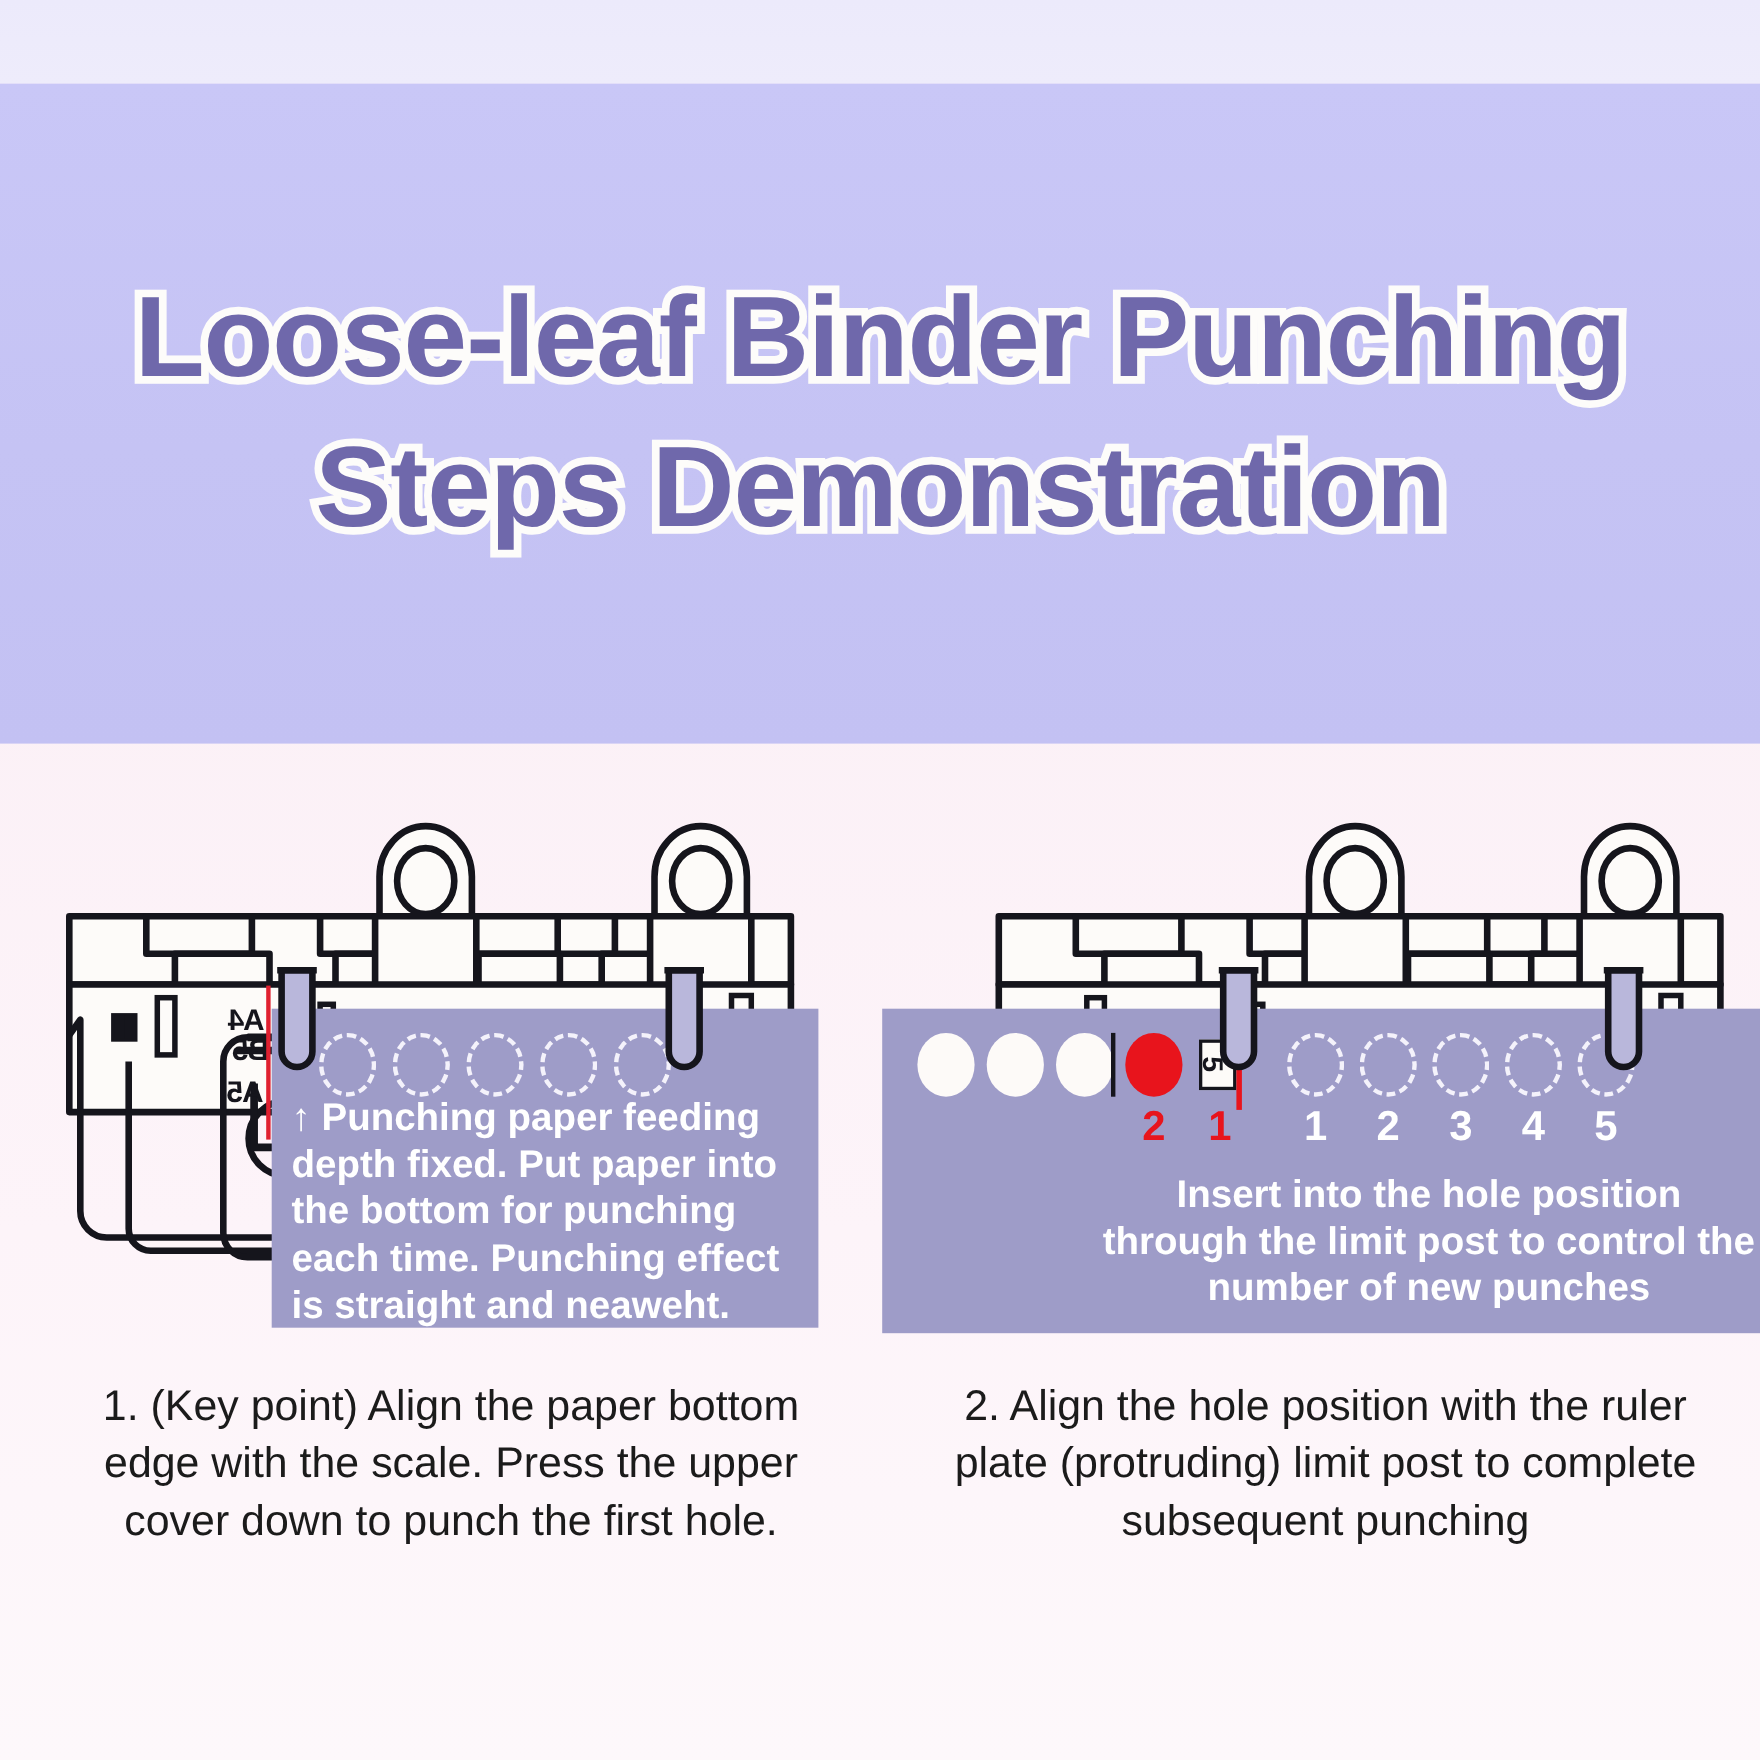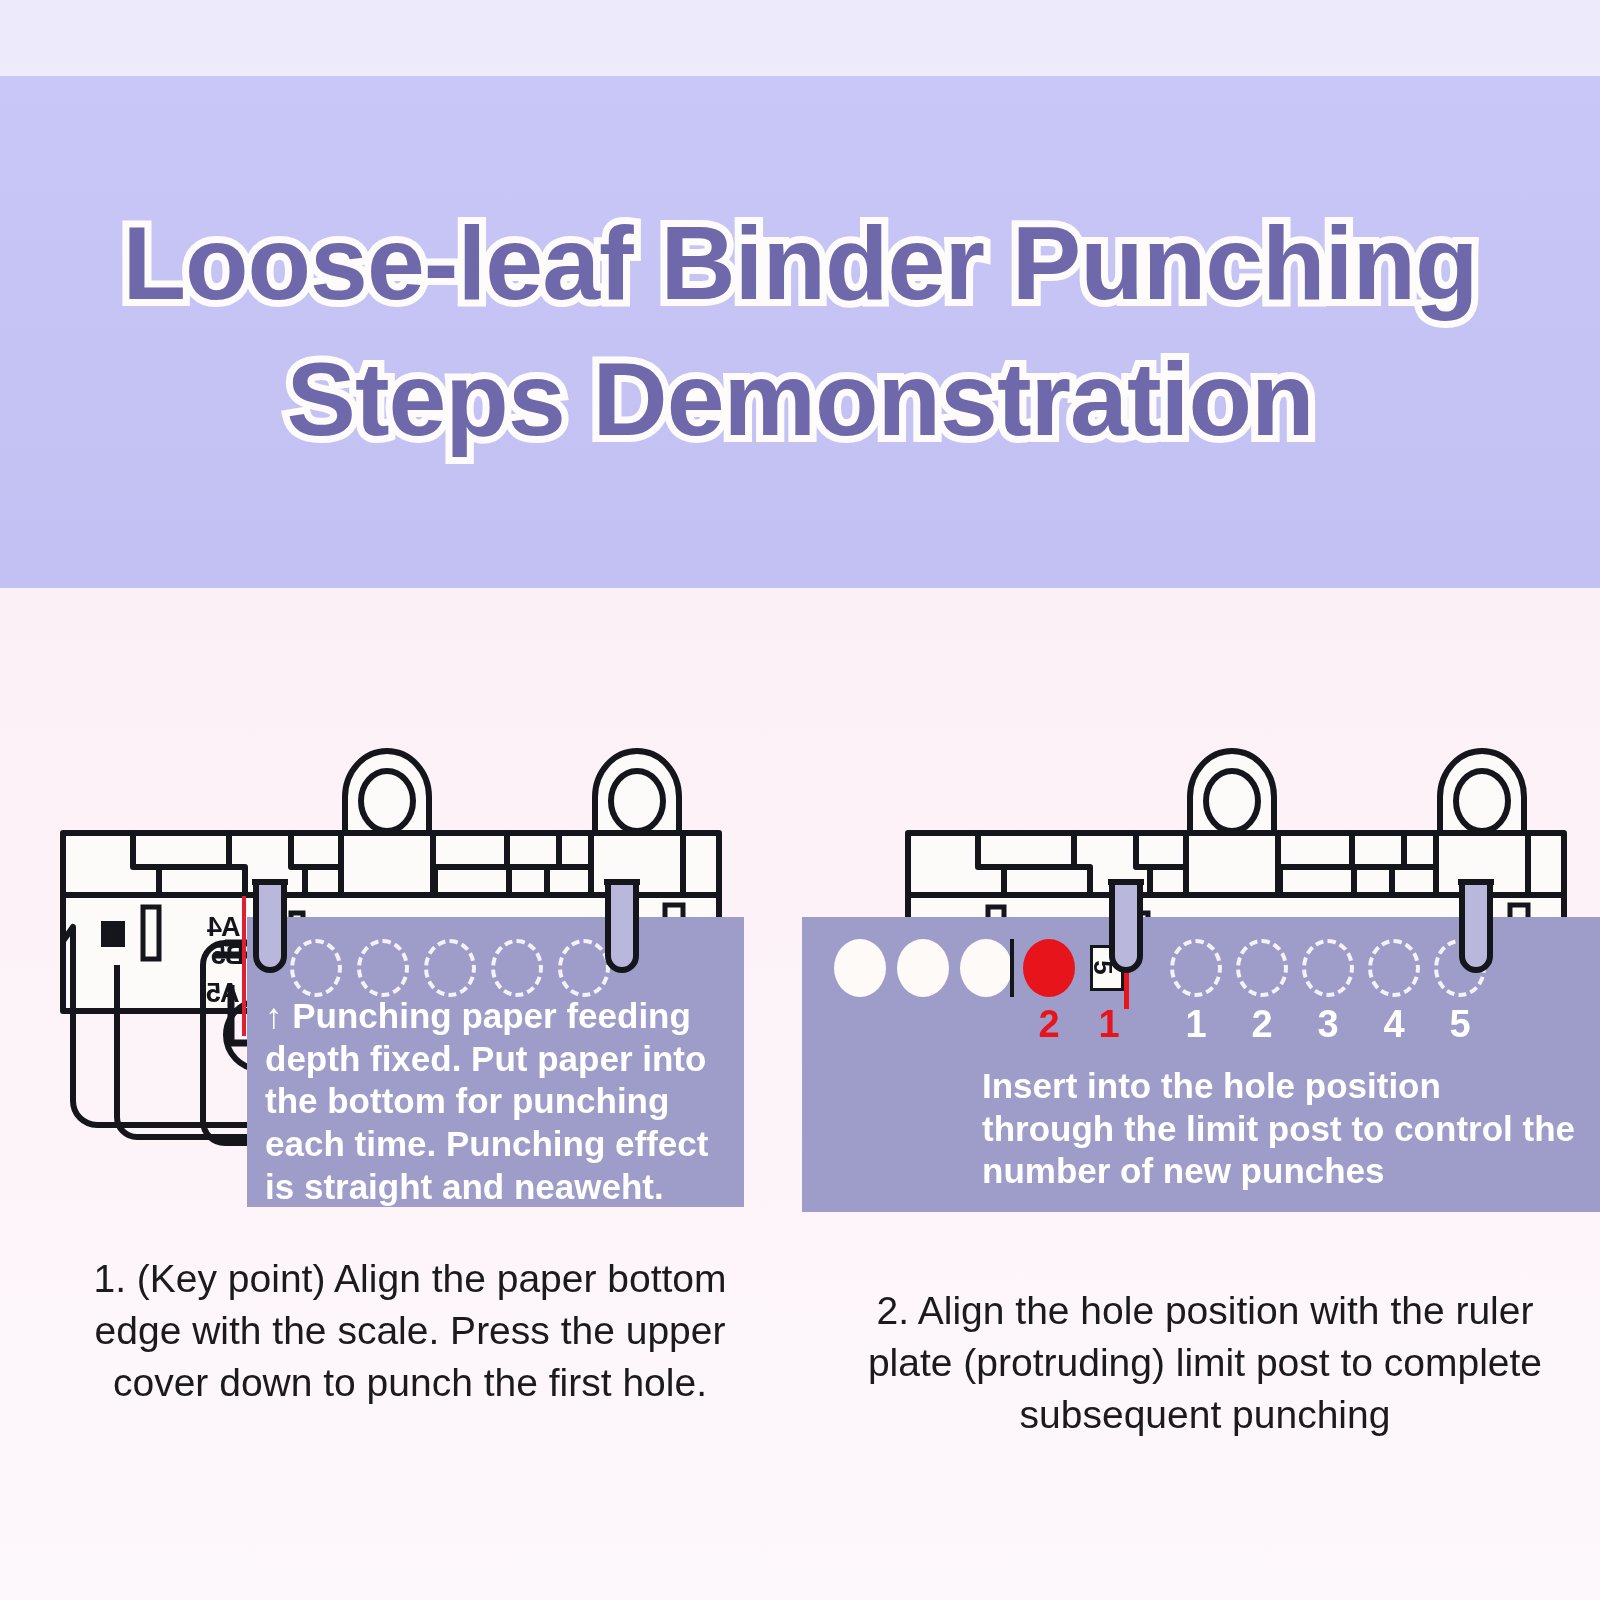--- a/index.html
+++ b/index.html
@@ -24,21 +24,21 @@
     position: absolute;
     left: 0; top: 0;
     width: 1600px; height: 76px;
     background: linear-gradient(180deg, #eceafb 0%, #eeecfb 100%);
   }
 
   
   .banner {
     position: absolute;
     left: 0; top: 76px;
-    width: 1600px; height: 512px;
+    width: 1600px; height: 600px;
     background: linear-gradient(180deg, #c9c7f7 0%, #c5c3f4 55%, #c3c1f3 100%);
     display: flex;
     flex-direction: column;
     align-items: center;
     justify-content: center;
   }
 
   .title-line {
     font-size: 104px;
     font-weight: 700;
@@ -119,33 +119,33 @@
 
   
   .ov-text {
     position: absolute;
     color: #ffffff;
     font-size: 35px;
     line-height: 1.22;
     font-weight: 700;
   }
   .ov-text-left  { left: 18px; top: 78px; width: 464px; text-align: left; }
-  .ov-text-right { left: 180px; top: 148px; width: 600px; text-align: left; }
+  .ov-text-right { left: 197px; top: 148px; width: 600px; text-align: center; }
 
   
   .caption {
     position: absolute;
     top: 1253px;
     font-size: 39px;
     line-height: 1.33;
     color: #1b1b1b;
     text-align: center;
   }
   .caption-left  { left: 60px;  width: 700px; }
-  .caption-right { left: 850px; width: 710px; margin-top: 32px; }
+  .caption-right { left: 850px; width: 710px; }
 
   
   .plate-mark {
     position: absolute;
     width: 34px; height: 46px;
     background: #fdfbf8;
     border: 3px solid #15151c;
     overflow: hidden;
   }
   .plate-mark span {

